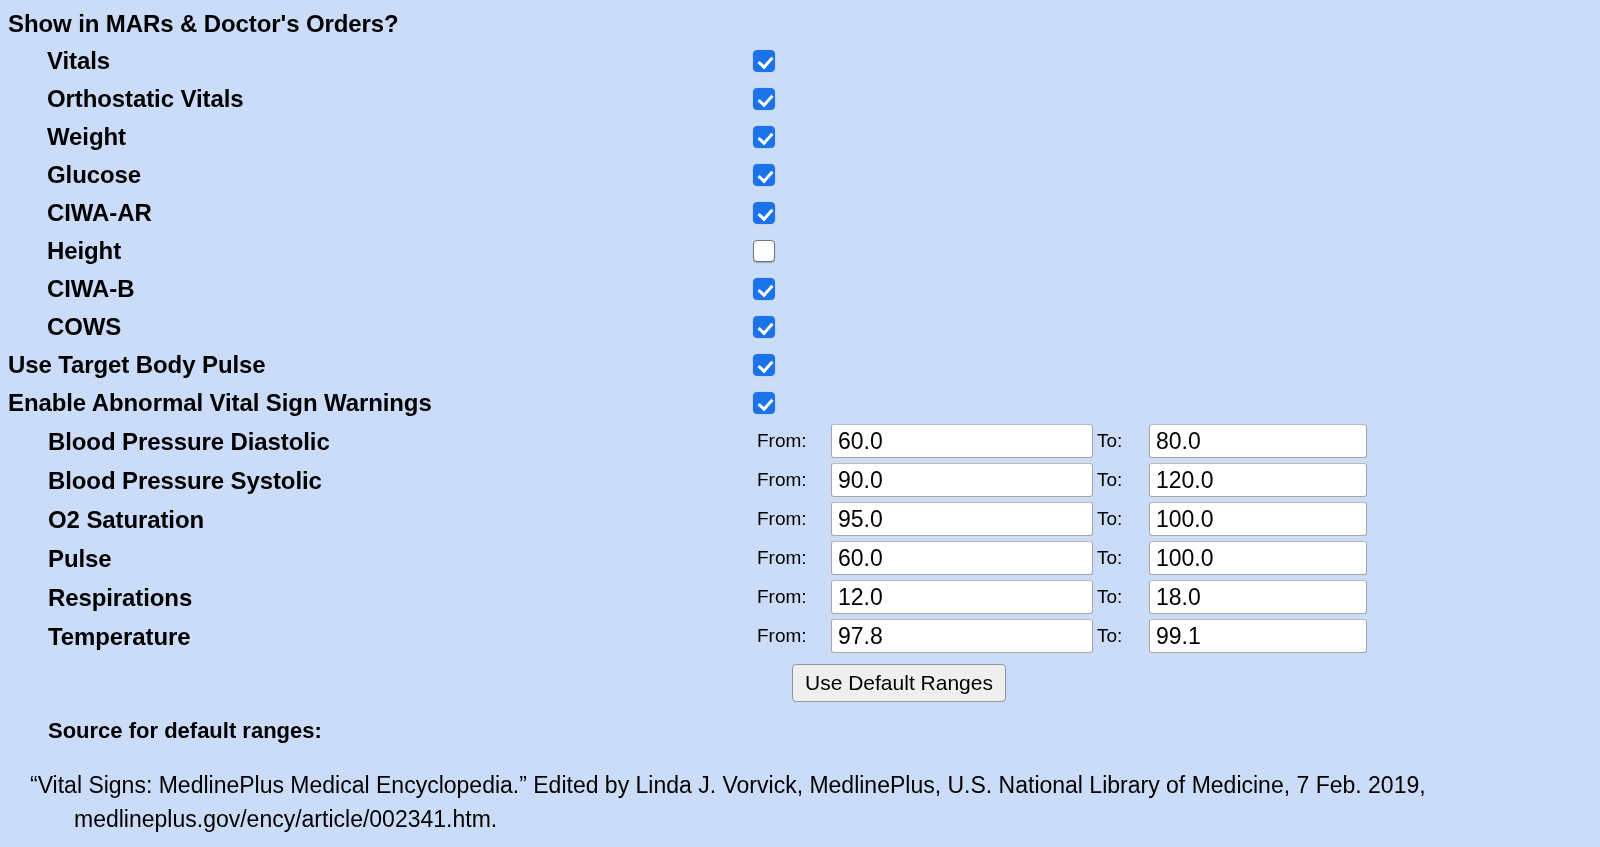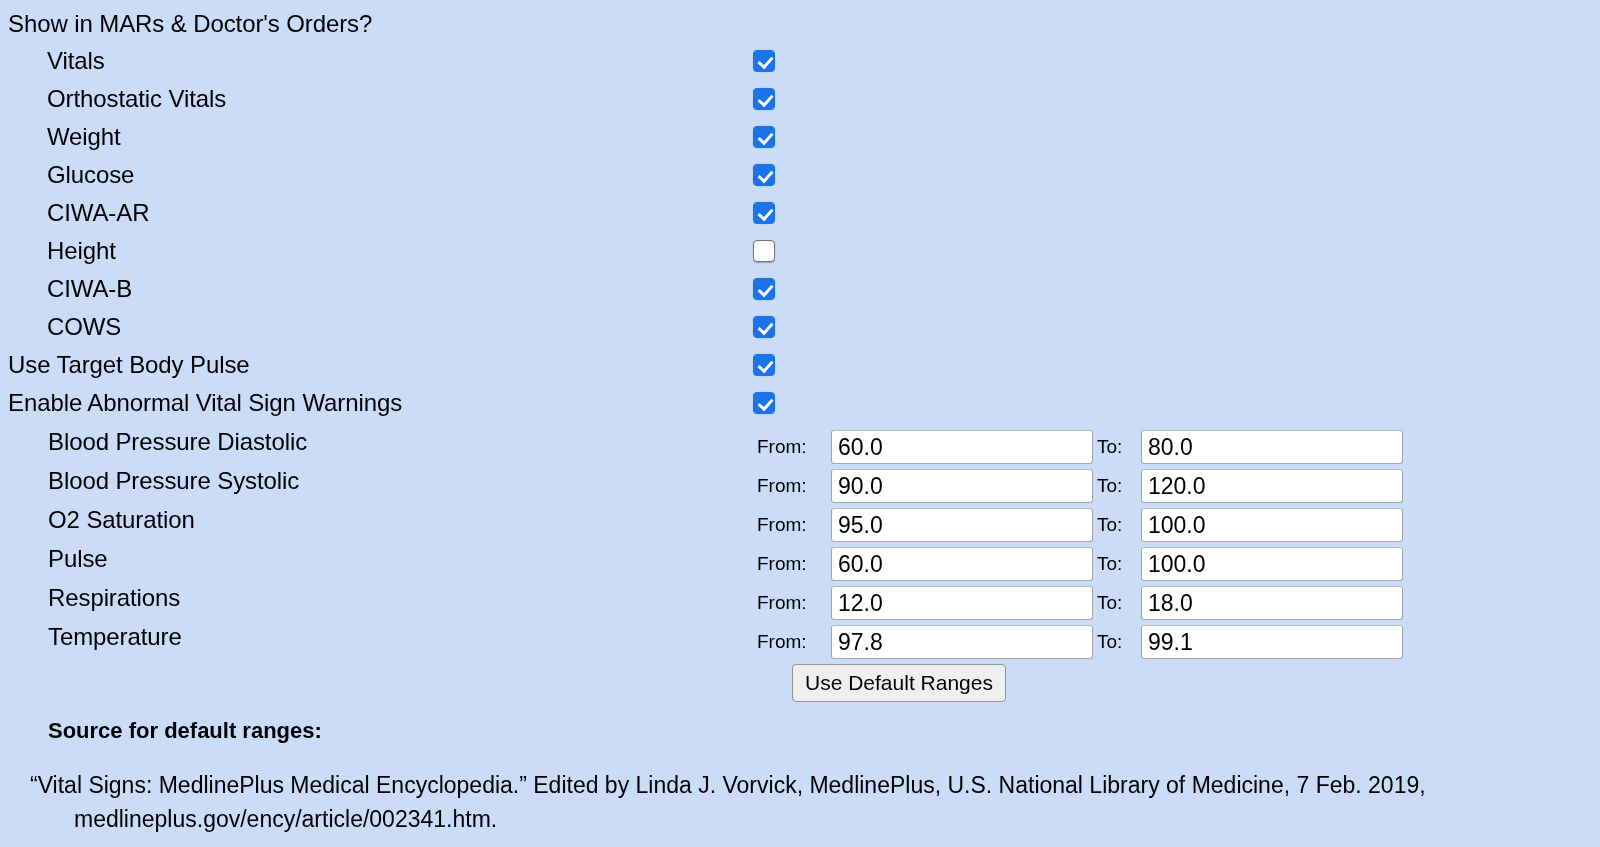--- a/index.html
+++ b/index.html
@@ -32,20 +32,21 @@
     line-height: 38px;
     white-space: nowrap;
   }
 
   .label {
     display: inline-block;
     font-size: 24px;
     line-height: 38px;
     vertical-align: top;
     letter-spacing: -0.1px;
+    font-weight: bold;
   }
 
   .label.lvl0 { padding-left: 8px; }
   .label.lvl1 { padding-left: 28px; margin-left: 19px; }
   .label.lvl2 { padding-left: 48px; }
 
   .heading-row { height: 36px; line-height: 36px; }
   .heading-row .label { line-height: 36px; }
 
   
@@ -89,21 +90,21 @@
   
   .range-row {
     position: relative;
     height: 39px;
   }
   .range-row .label {
     line-height: 39px;
   }
   .rng {
     position: absolute;
-    top: 8px;
+    top: 2px;
     height: 34px;
     white-space: nowrap;
   }
   .rng-from { left: 757px; }
   .rng-to   { left: 1097px; }
 
   .rng-lbl {
     display: inline-block;
     font-size: 19px;
     line-height: 34px;
@@ -125,21 +126,21 @@
     font-family: "Liberation Sans", sans-serif;
     font-size: 23px;
     line-height: 32px;
     color: #000;
     padding: 0 6px;
     outline: none;
   }
   .rng-from .rng-lbl { width: 74px; }
   .rng-from .txtbox  { width: 262px; }
   .rng-to   .rng-lbl { width: 44px; }
-  .rng-to   .txtbox  { width: 262px; }
+  .rng-to   .txtbox  { width: 218px; margin-left: 8px; }
 
   
   .btn-row {
     position: relative;
     height: 48px;
   }
   .btn {
     position: absolute;
     left: 760px;
     top: 8px;

